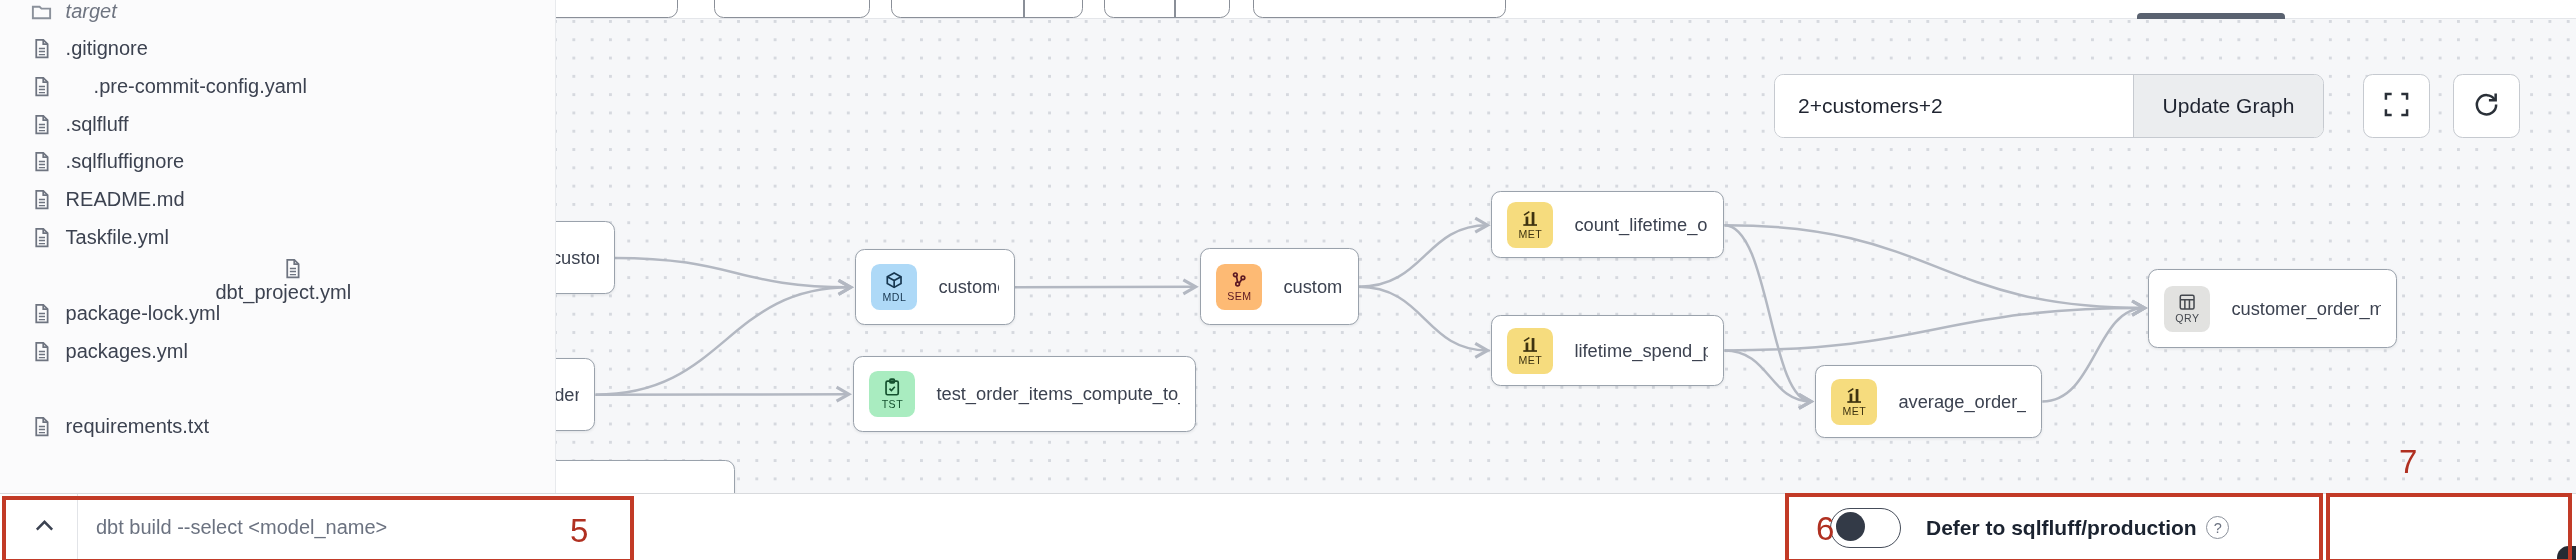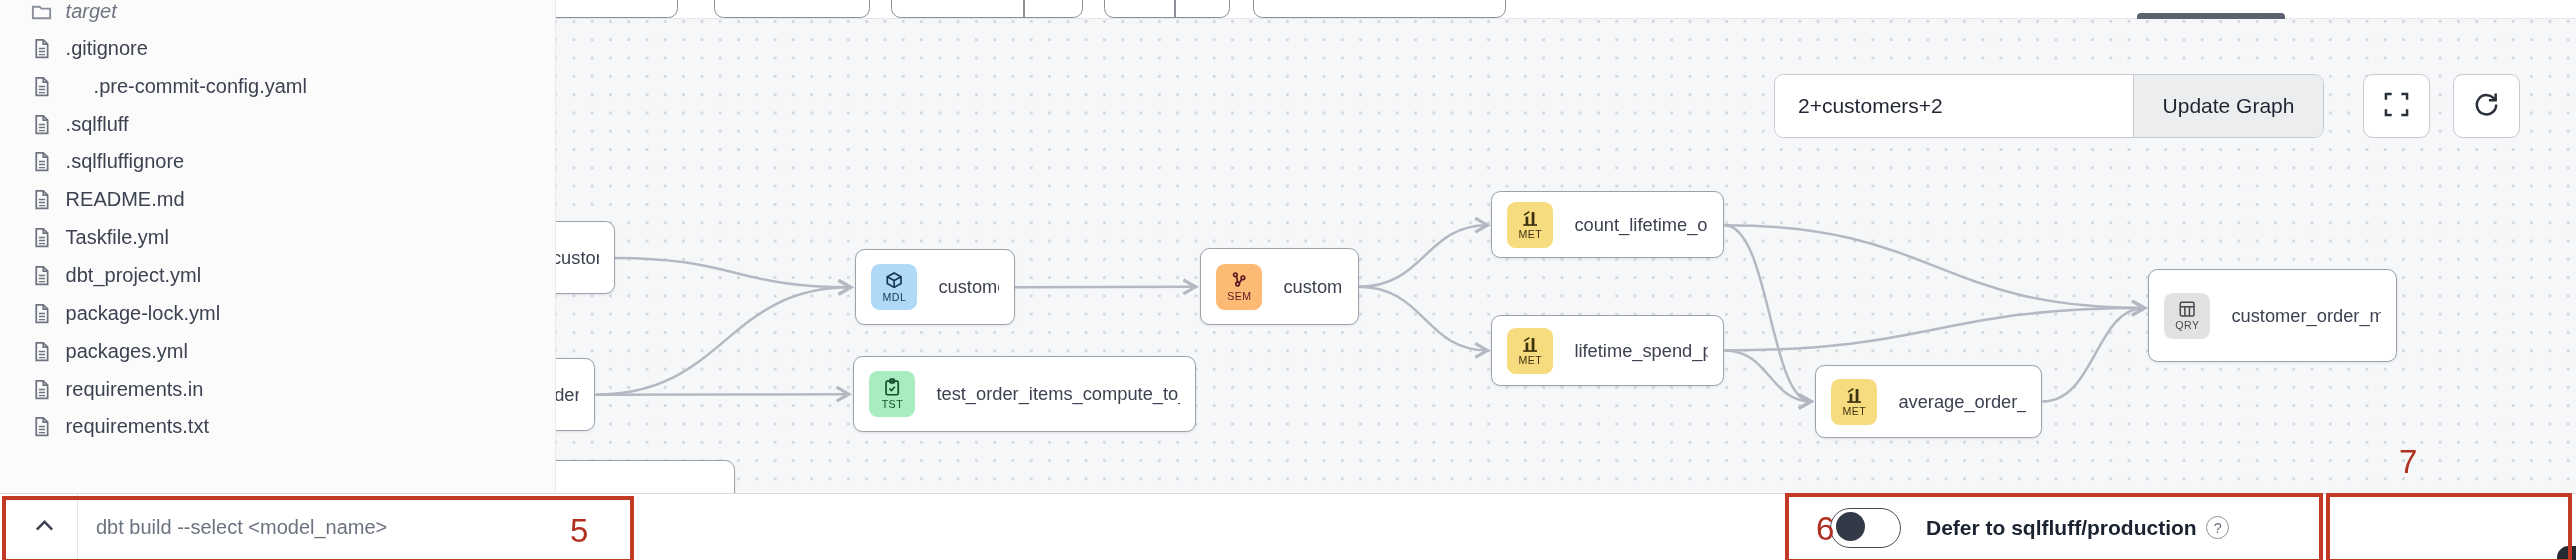--- a/index.html
+++ b/index.html
@@ -197,21 +197,21 @@
           <svg viewBox="0 0 24 24" fill="none" stroke="currentColor" stroke-width="2.2">
             <path d="M3 21 H21"></path>
             <rect x="6" y="10" width="3.6" height="11" fill="currentColor" stroke="none"></rect>
             <rect x="14" y="4" width="3.6" height="17" fill="currentColor" stroke="none"></rect>
             <path d="M4 8 L11 3.5"></path>
           </svg>
           <span class="b-type">MET</span>
         </div>
         <span class="n-label">average_order_value</span>
       </div>
-      <div class="node" style="left: 1644px; top: 250px; width: 249px; height: 93px;">
+      <div class="node" style="left: 1644px; top: 250px; width: 249px; height: 79px;">
         <div class="badge" style="background: rgb(226, 226, 224); color: rgb(69, 73, 79);">
           <svg viewBox="0 0 24 24" fill="none" stroke="currentColor" stroke-width="2">
             <rect x="3" y="3" width="18" height="18" rx="2"></rect>
             <path d="M3 9 H21 M9 9 V21 M15 9 V21"></path>
           </svg>
           <span class="b-type">QRY</span>
         </div>
         <span class="n-label">customer_order_metrics</span>
       </div>
       <div class="node" style="left: 1.9px; top: 441px; width: 229px; height: 58px;"></div>
@@ -317,21 +317,21 @@
       <div class="file-row" style="top: 218px;">
         <span class="f-icon">
           <svg viewBox="0 0 24 24" width="21" height="21" fill="none" stroke="#6e7480" stroke-width="2">
             <path d="M6 2 H14 L19 7 V22 H6 Z"></path>
             <path d="M14 2 V7 H19"></path>
             <path d="M9 12 H16 M9 15.5 H16 M9 19 H16" stroke-width="1.6"></path>
           </svg>
         </span>
         <span class="f-label">Taskfile.yml</span>
       </div>
-      <div class="file-row" style="top: 256px;">
+      <div class="file-row" style="top: 256px; flex-direction: column;">
         <span class="f-icon">
           <svg viewBox="0 0 24 24" width="21" height="21" fill="none" stroke="#6e7480" stroke-width="2">
             <path d="M6 2 H14 L19 7 V22 H6 Z"></path>
             <path d="M14 2 V7 H19"></path>
             <path d="M9 12 H16 M9 15.5 H16 M9 19 H16" stroke-width="1.6"></path>
           </svg>
         </span>
         <span class="f-label">dbt_project.yml</span>
       </div>
       <div class="file-row" style="top: 294px;">
@@ -346,30 +346,20 @@
       </div>
       <div class="file-row" style="top: 332px;">
         <span class="f-icon">
           <svg viewBox="0 0 24 24" width="21" height="21" fill="none" stroke="#6e7480" stroke-width="2">
             <path d="M6 2 H14 L19 7 V22 H6 Z"></path>
             <path d="M14 2 V7 H19"></path>
             <path d="M9 12 H16 M9 15.5 H16 M9 19 H16" stroke-width="1.6"></path>
           </svg>
         </span>
         <span class="f-label">packages.yml</span>
-      </div>
-      <div class="file-row" style="top: 370px;">
-        <span class="f-icon">
-          <svg viewBox="0 0 24 24" width="21" height="21" fill="none" stroke="#6e7480" stroke-width="2">
-            <path d="M6 2 H14 L19 7 V22 H6 Z"></path>
-            <path d="M14 2 V7 H19"></path>
-            <path d="M9 12 H16 M9 15.5 H16 M9 19 H16" stroke-width="1.6"></path>
-          </svg>
-        </span>
-        <span class="f-label">requirements.in</span>
       </div>
       <div class="file-row" style="top: 407px;">
         <span class="f-icon">
           <svg viewBox="0 0 24 24" width="21" height="21" fill="none" stroke="#6e7480" stroke-width="2">
             <path d="M6 2 H14 L19 7 V22 H6 Z"></path>
             <path d="M14 2 V7 H19"></path>
             <path d="M9 12 H16 M9 15.5 H16 M9 19 H16" stroke-width="1.6"></path>
           </svg>
         </span>
         <span class="f-label">requirements.txt</span>

